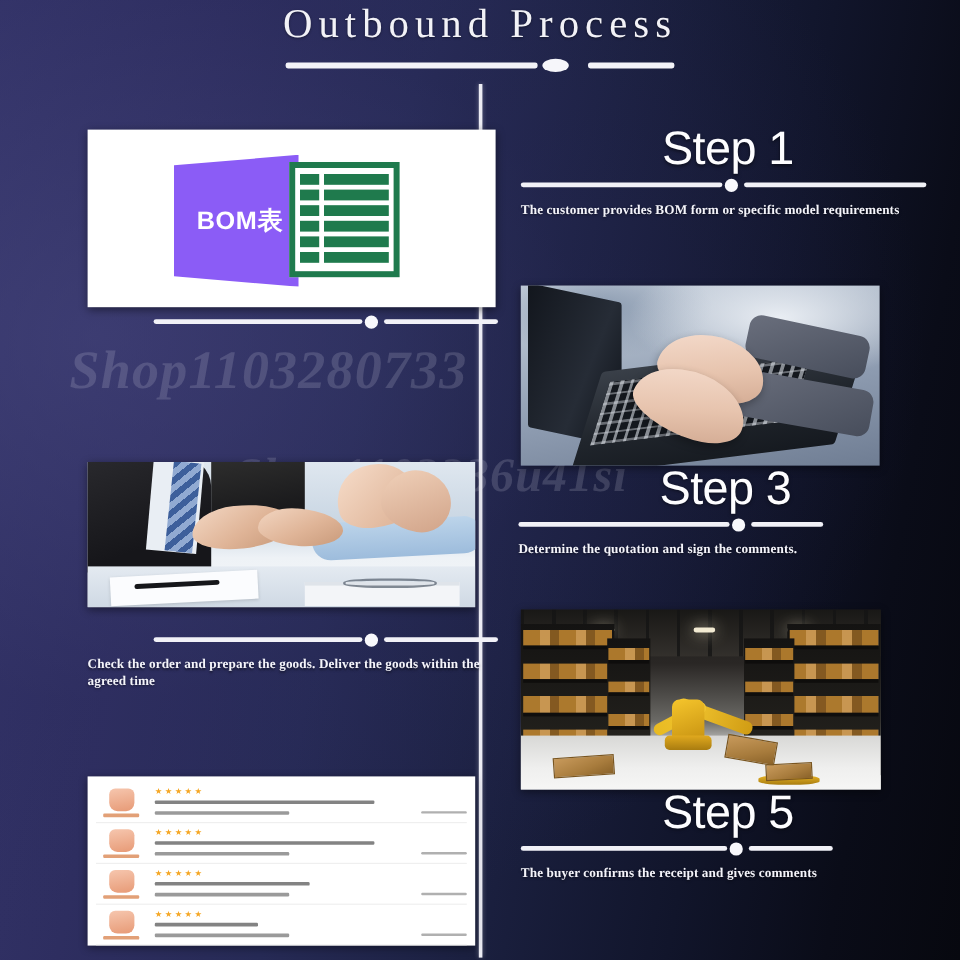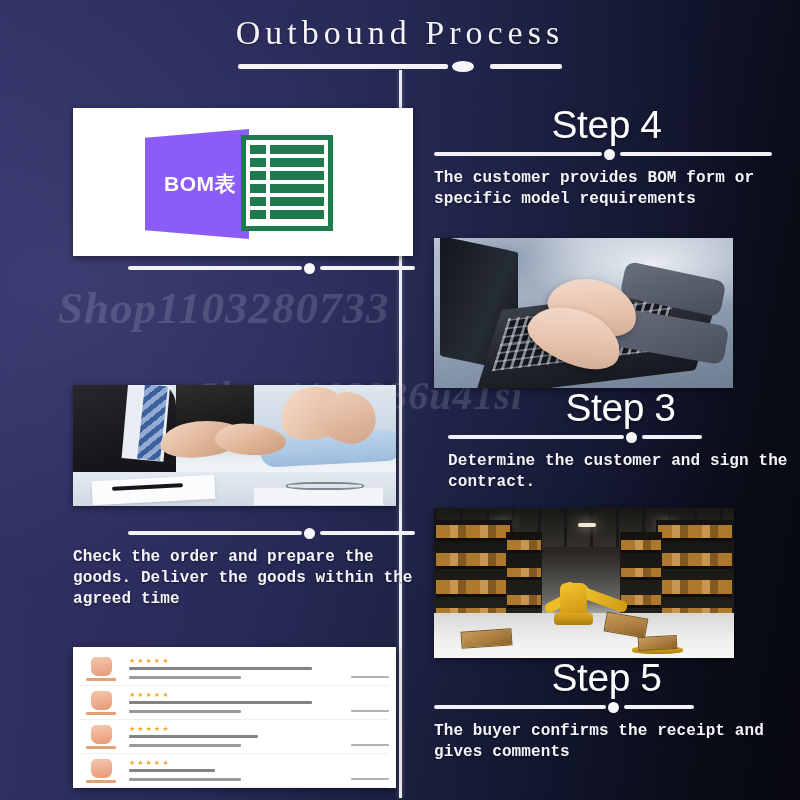--- a/index.html
+++ b/index.html
@@ -22,21 +22,21 @@
     height: 800px;
     background:
       radial-gradient(120% 90% at 10% 35%, rgba(70,70,125,0.55) 0%, rgba(45,45,95,0.25) 42%, rgba(0,0,0,0) 72%),
       linear-gradient(100deg, #35356b 0%, #2e2e60 20%, #262a55 38%, #1b2040 56%, #11152b 74%, #0a0c18 88%, #07080f 100%);
     overflow: hidden;
   }
 
   
   .title-wrap {
     position: absolute;
-    left: 0; right: 0; top: 14px;
+    left: 0; right: 0; top: 2px;
     text-align: center;
   }
   .title-text {
     font-family: "Liberation Serif", "DejaVu Serif", serif;
     font-size: 34px;
     letter-spacing: 5px;
     color: #f2f2f7;
     line-height: 1.1;
     text-shadow: 0 1px 2px rgba(0,0,0,0.45);
   }
@@ -111,22 +111,22 @@
     height: 4px;
     background: #f1f1f7; border-radius: 2px;
   }
   .step-rule .dot {
     position: absolute; top: 0;
     width: 11px; height: 11px;
     background: #f8f8fc; border-radius: 50%;
   }
 
   .step-desc {
-    font-family: Liberation Mono, monospace;
-    font-size: 16px;
+    font-family: Liberation Serif, serif;
+    font-size: 11px;
     font-weight: 700;
     color: #f4f4fa;
     line-height: 1.30;
     letter-spacing: 0.1px;
     text-shadow: 0 1px 2px rgba(0,0,0,0.5);
   }
 
   
   .photo {
     position: relative;
@@ -629,48 +629,48 @@
         </div>
         <span class="rv-date"></span>
       </div>
 
     </div>
   </div>
 
   <div class="col col-right">
 
     <div style="position:absolute; left:6px; top:105px; width:345px;">
-      <div class="step-title align-center">Step 4</div>
+      <div class="step-title align-center">Step 1</div>
       <div class="step-rule">
         <span class="bar-l" style="left:0px; width:168px;"></span>
         <span class="dot" style="left:170px;"></span>
         <span class="bar-r" style="left:186px; width:152px;"></span>
       </div>
       <div class="step-desc">The customer provides BOM form or specific model requirements</div>
     </div>
 
     <div class="photo laptop-art" style="position:absolute; left:6px; top:238px; width:299px; height:150px;">
       <span class="laptop-bg-blur"></span>
       <span class="laptop-screen"></span>
       <span class="laptop-base"></span>
       <span class="laptop-keys"></span>
       <span class="sleeve sleeve-a"></span>
       <span class="sleeve sleeve-b"></span>
       <span class="hand hand-a"></span>
       <span class="hand hand-b"></span>
     </div>
 
-    <div style="position:absolute; left:20px; top:388px; width:345px;">
+    <div style="position:absolute; left:4px; top:388px; width:345px;">
       <div class="step-title align-center">Step 3</div>
       <div class="step-rule">
         <span class="bar-l" style="left:0px; width:176px;"></span>
         <span class="dot" style="left:178px;"></span>
         <span class="bar-r" style="left:194px; width:60px;"></span>
       </div>
-      <div class="step-desc">Determine the customer and sign the contract.</div>
+      <div class="step-desc">Determine the quotation and sign the comments.</div>
     </div>
 
     <div class="photo warehouse-art" style="position:absolute; left:6px; top:508px; width:300px; height:150px;">
       <span class="wh-ceiling"></span>
       <span class="wh-light" style="left:20%;"></span>
       <span class="wh-light" style="left:48%;"></span>
       <span class="wh-light" style="left:74%;"></span>
 
       <span class="wh-rack wh-rack-l">
         <span class="wh-shelf" style="top:4%;"></span>

